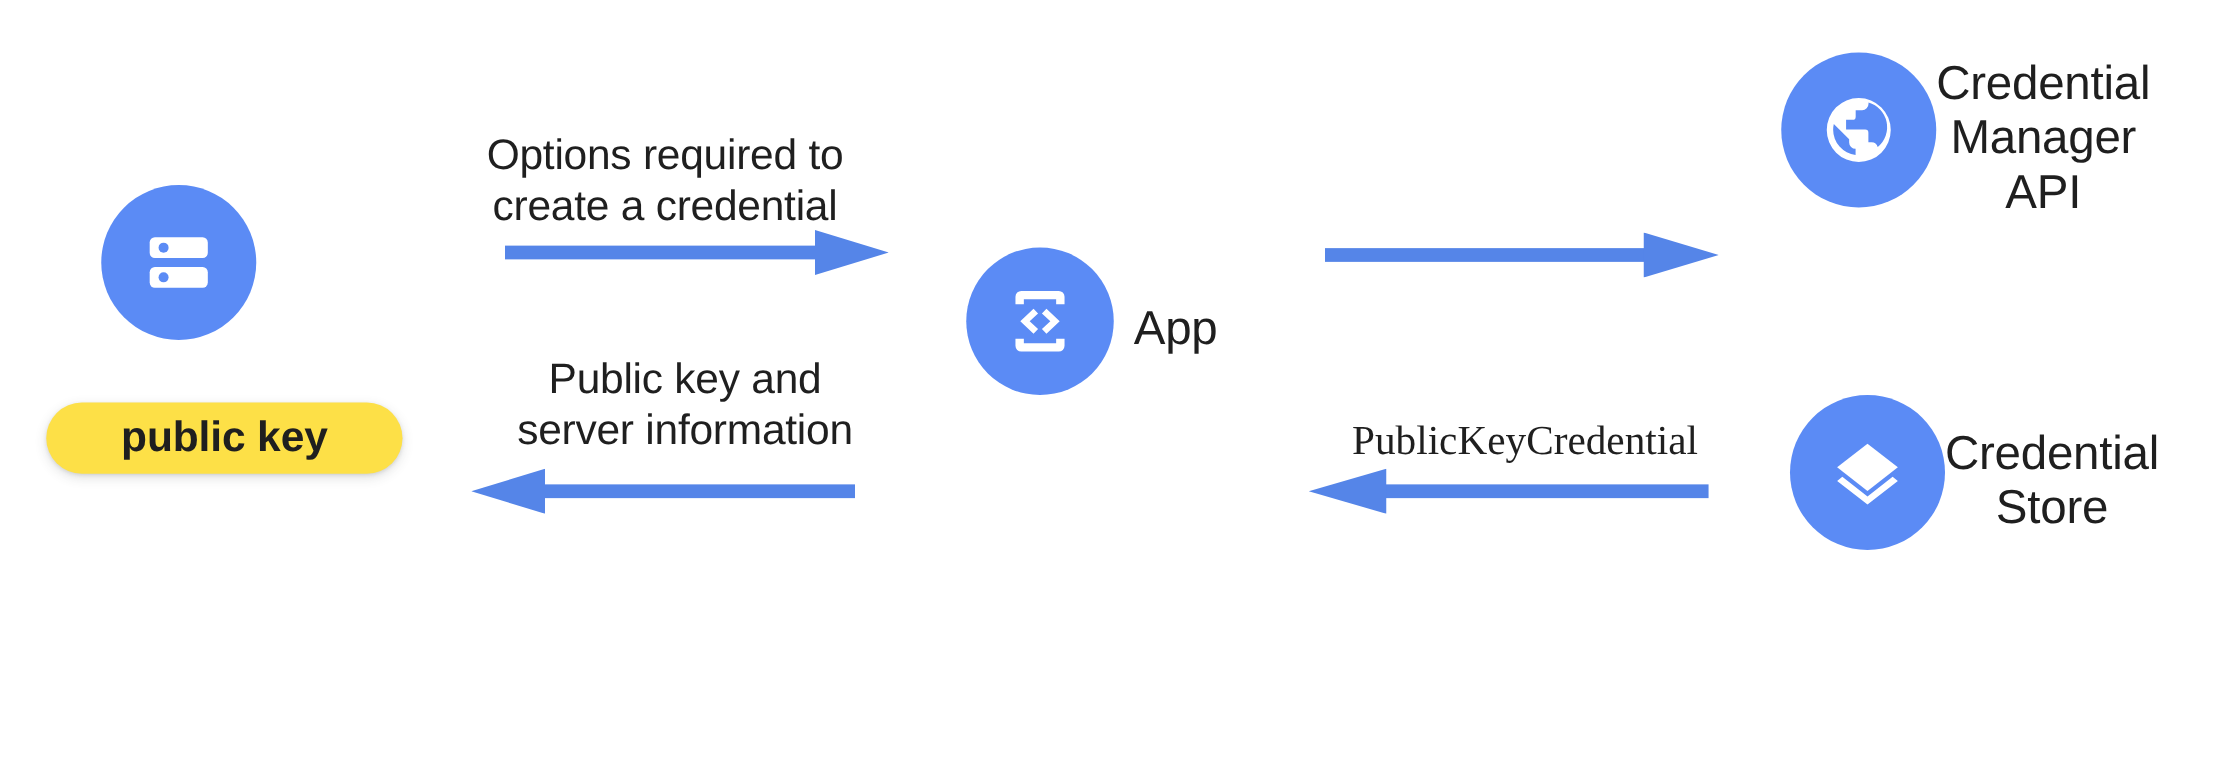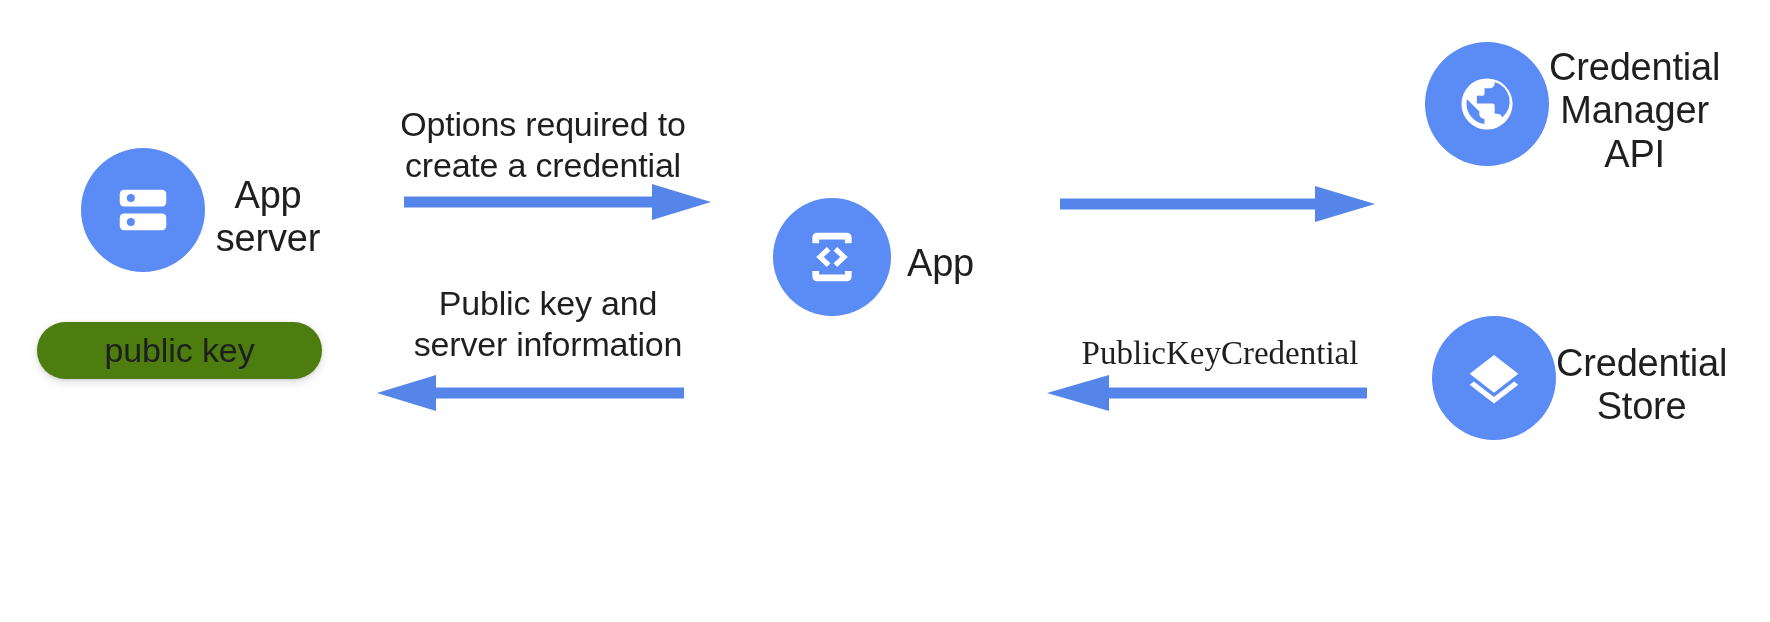--- a/index.html
+++ b/index.html
@@ -41,29 +41,30 @@
     font-size: 38px;
     line-height: 1.14;
     text-align: center;
     white-space: pre-line;
     letter-spacing: -0.2px;
   }
 
   
   .pill {
     position: absolute;
-    background: #4d7c0f;
+    background: #fde047;
     border-radius: 999px;
     box-shadow: 0 3px 9px rgba(60,64,67,0.17), 0 1px 3px rgba(60,64,67,0.13);
     display: flex;
     align-items: center;
     justify-content: center;
     color: #1f1f1f;
     font-size: 34px;
     letter-spacing: -0.1px;
+    font-weight: bold;
   }
 
   
   .edge {
     position: absolute;
   }
   .edge-label {
     position: absolute;
     color: #1f1f1f;
     font-size: 34px;
@@ -90,28 +91,27 @@
     <div class="circle" style="width:124px; height:124px;">
       <span>
         <svg width="62" height="62" viewBox="0 0 24 24" class="arrow-svg" aria-hidden="true">
           <rect x="3" y="4.2" width="18" height="6.4" rx="1.6" fill="#ffffff"></rect>
           <circle cx="7.3" cy="7.4" r="1.55" fill="#5b8bf5"></circle>
           <rect x="3" y="13.4" width="18" height="6.4" rx="1.6" fill="#ffffff"></rect>
           <circle cx="7.3" cy="16.6" r="1.55" fill="#5b8bf5"></circle>
         </svg>
       </span>
     </div>
-    <div class="node-label" style="margin-top:14px;">App server</div>
   </div>
 
   <div class="pill" style="left:37px; top:322px; width:285px; height:57px;">
     <span>public key</span>
   </div>
 
-  <div class="edge-label" style="left:363px; top:104px; width:360px;">Options required to
+  <div class="edge-label" style="left:352px; top:104px; width:360px;">Options required to
 create a credential</div>
   <div class="edge" style="left:404px; top:184px;">
     <svg class="arrow-svg" width="307" height="36" viewBox="0 0 307 36" aria-hidden="true">
       <rect x="0" y="12.5" width="255" height="11" fill="#5585e8"></rect>
       <polygon points="248,0 307,18 248,36" fill="#5585e8"></polygon>
     </svg>
   </div>
 
   <div class="edge-label" style="left:368px; top:283px; width:360px;">Public key and
 server information</div>

